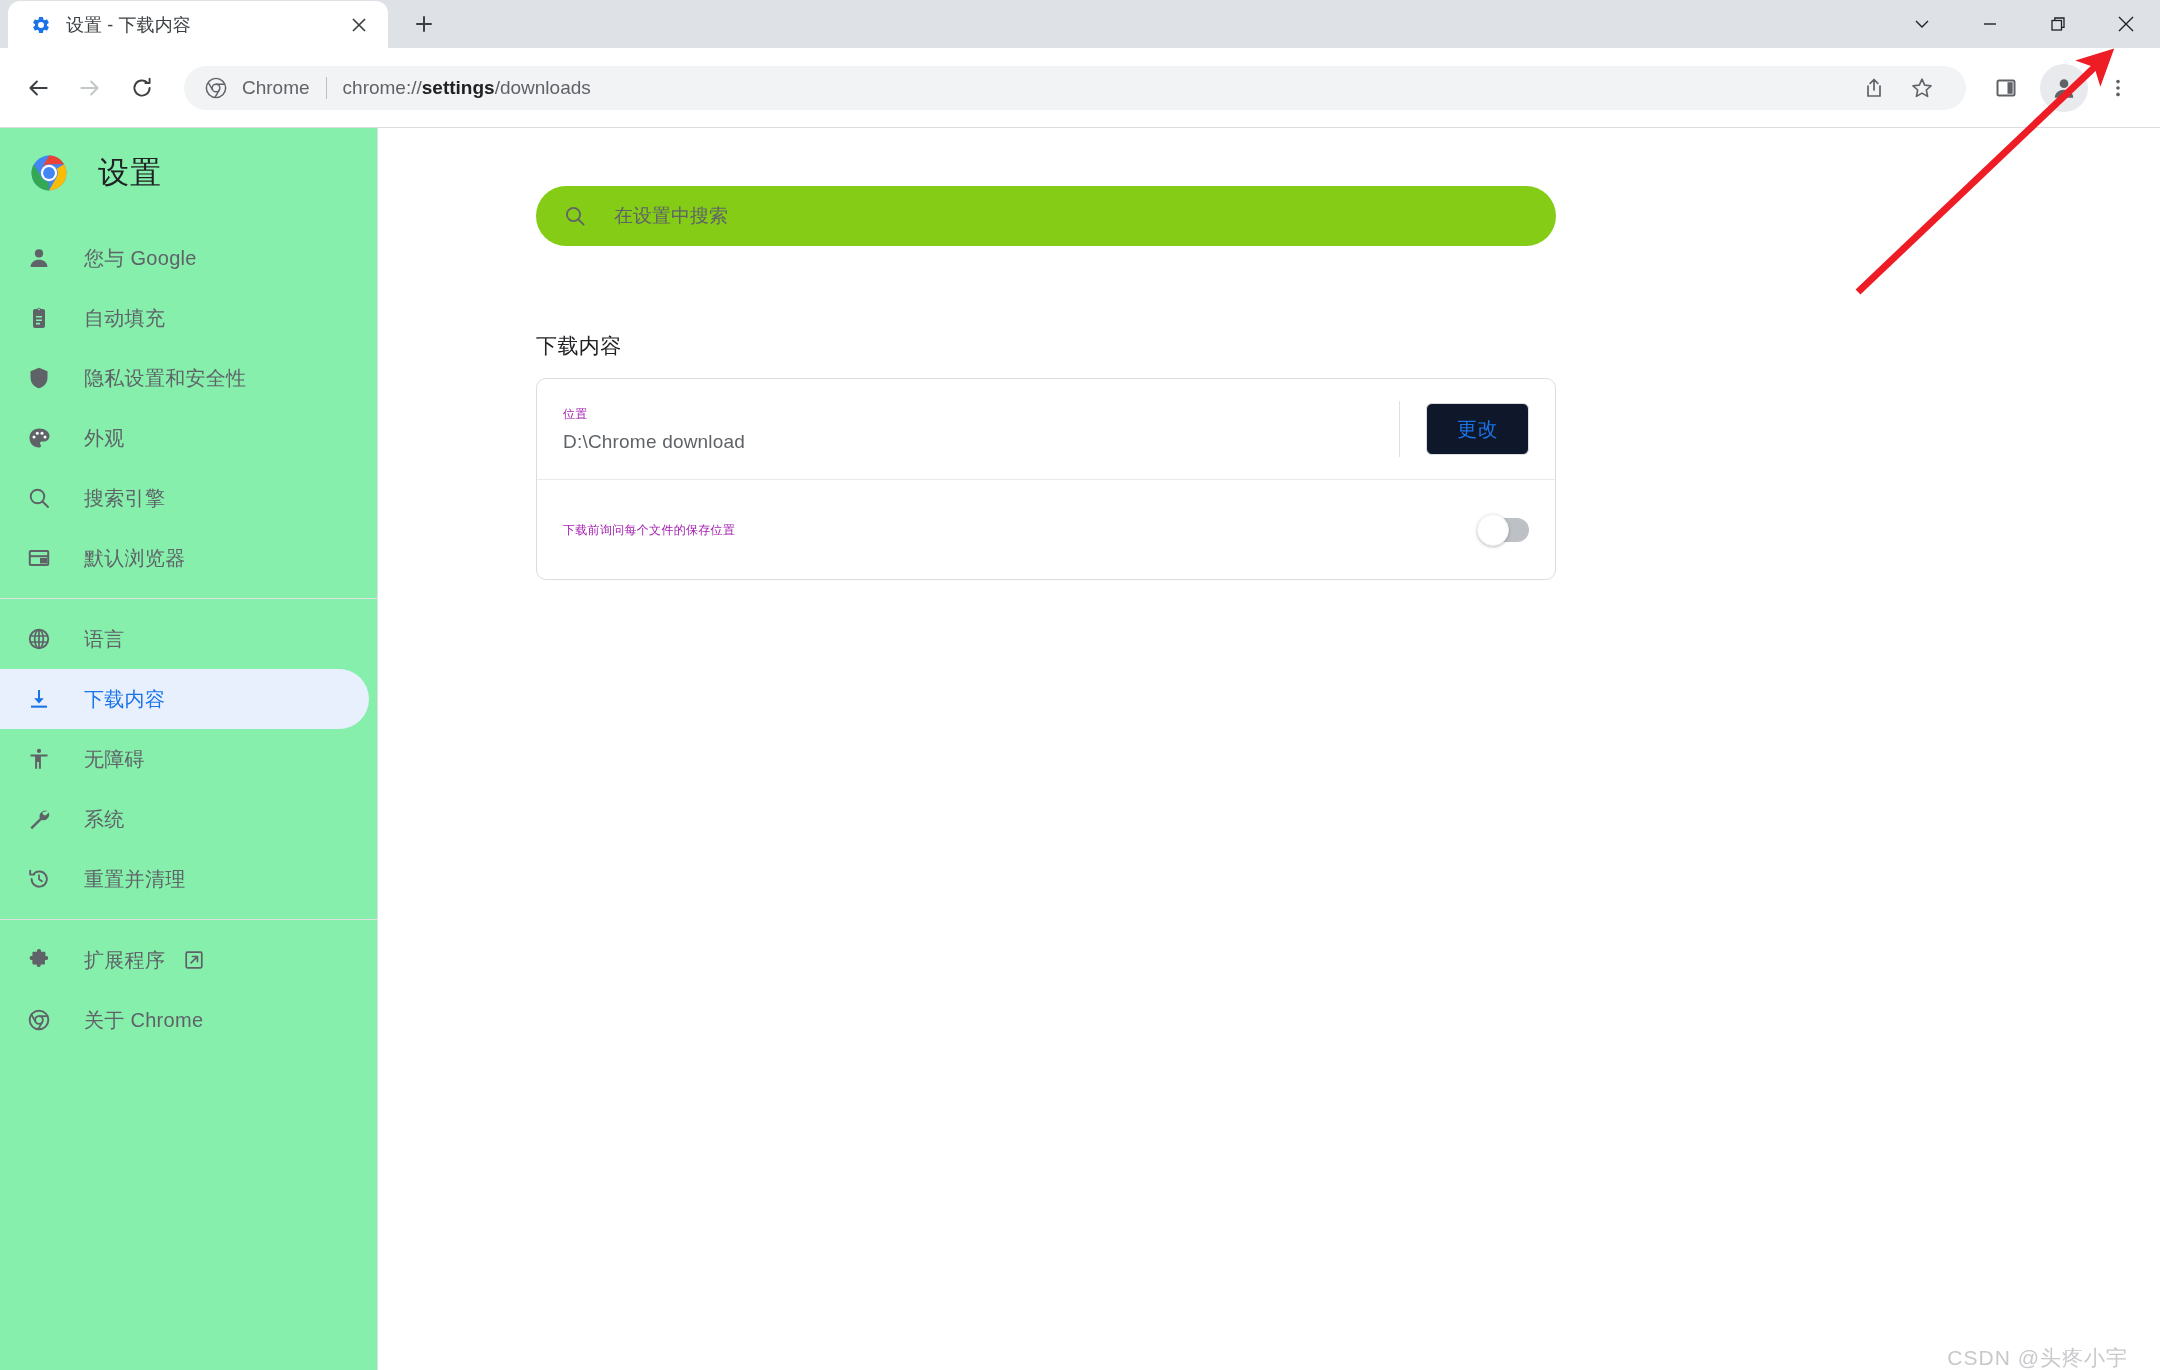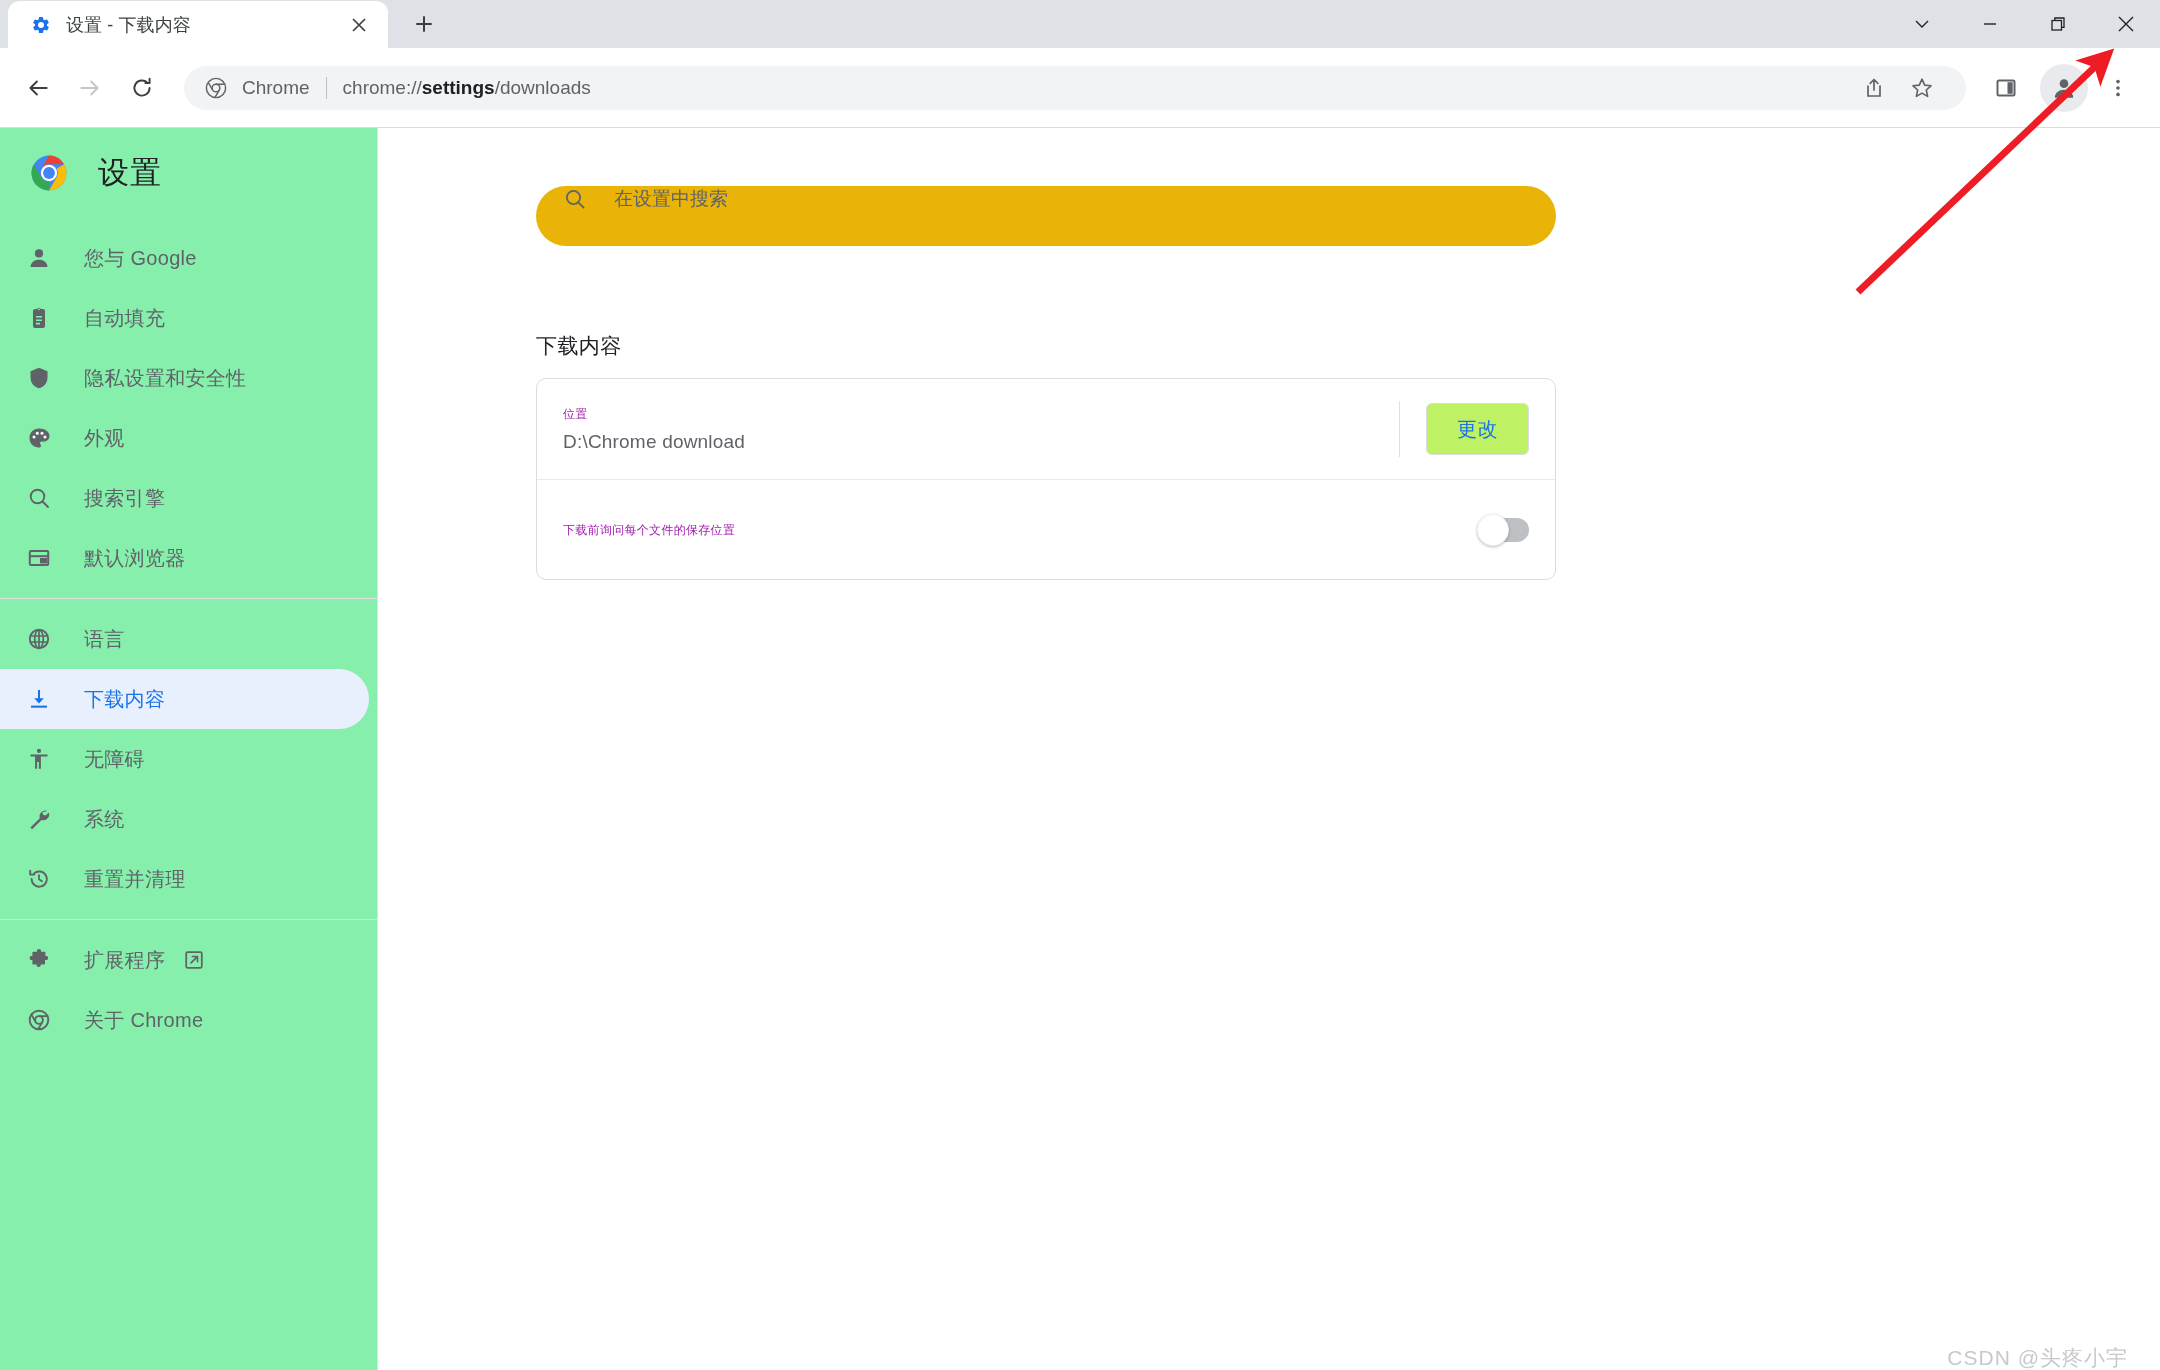--- a/index.html
+++ b/index.html
@@ -208,24 +208,24 @@
   .main {
     flex: 1 1 auto;
     position: relative;
     padding: 0;
     min-width: 0;
   }
   .searchbar {
     width: 1020px;
     height: 60px;
     margin: 58px 0 16px 158px;
-    background: #eab308;
+    background: #84cc16;
     border-radius: 30px;
     display: flex;
-    align-items: flex-start;
+    align-items: center;
     padding: 0 26px;
   }
   .searchbar .s-ico {
     width: 26px; height: 26px;
     flex: none; margin-right: 26px;
     display: flex; align-items: center; justify-content: center;
   }
   .search-placeholder {
     font-size: 19px;
     color: #5f6368;
@@ -271,21 +271,21 @@
     margin: 22px 0 22px 18px;
     flex: none;
   }
   .btn-outline {
     flex: none;
     margin-left: 26px;
     height: 52px;
     padding: 0 30px;
     border: 1px solid #dadce0;
     border-radius: 6px;
-    background: #bef264;
+    background: #0f172a;
     color: #1a73e8;
     font-size: 20px;
     font-family: inherit;
     display: flex; align-items: center; justify-content: center;
     letter-spacing: 0.5px;
   }
   .toggle {
     flex: none;
     width: 48px; height: 24px;
     border-radius: 12px;

